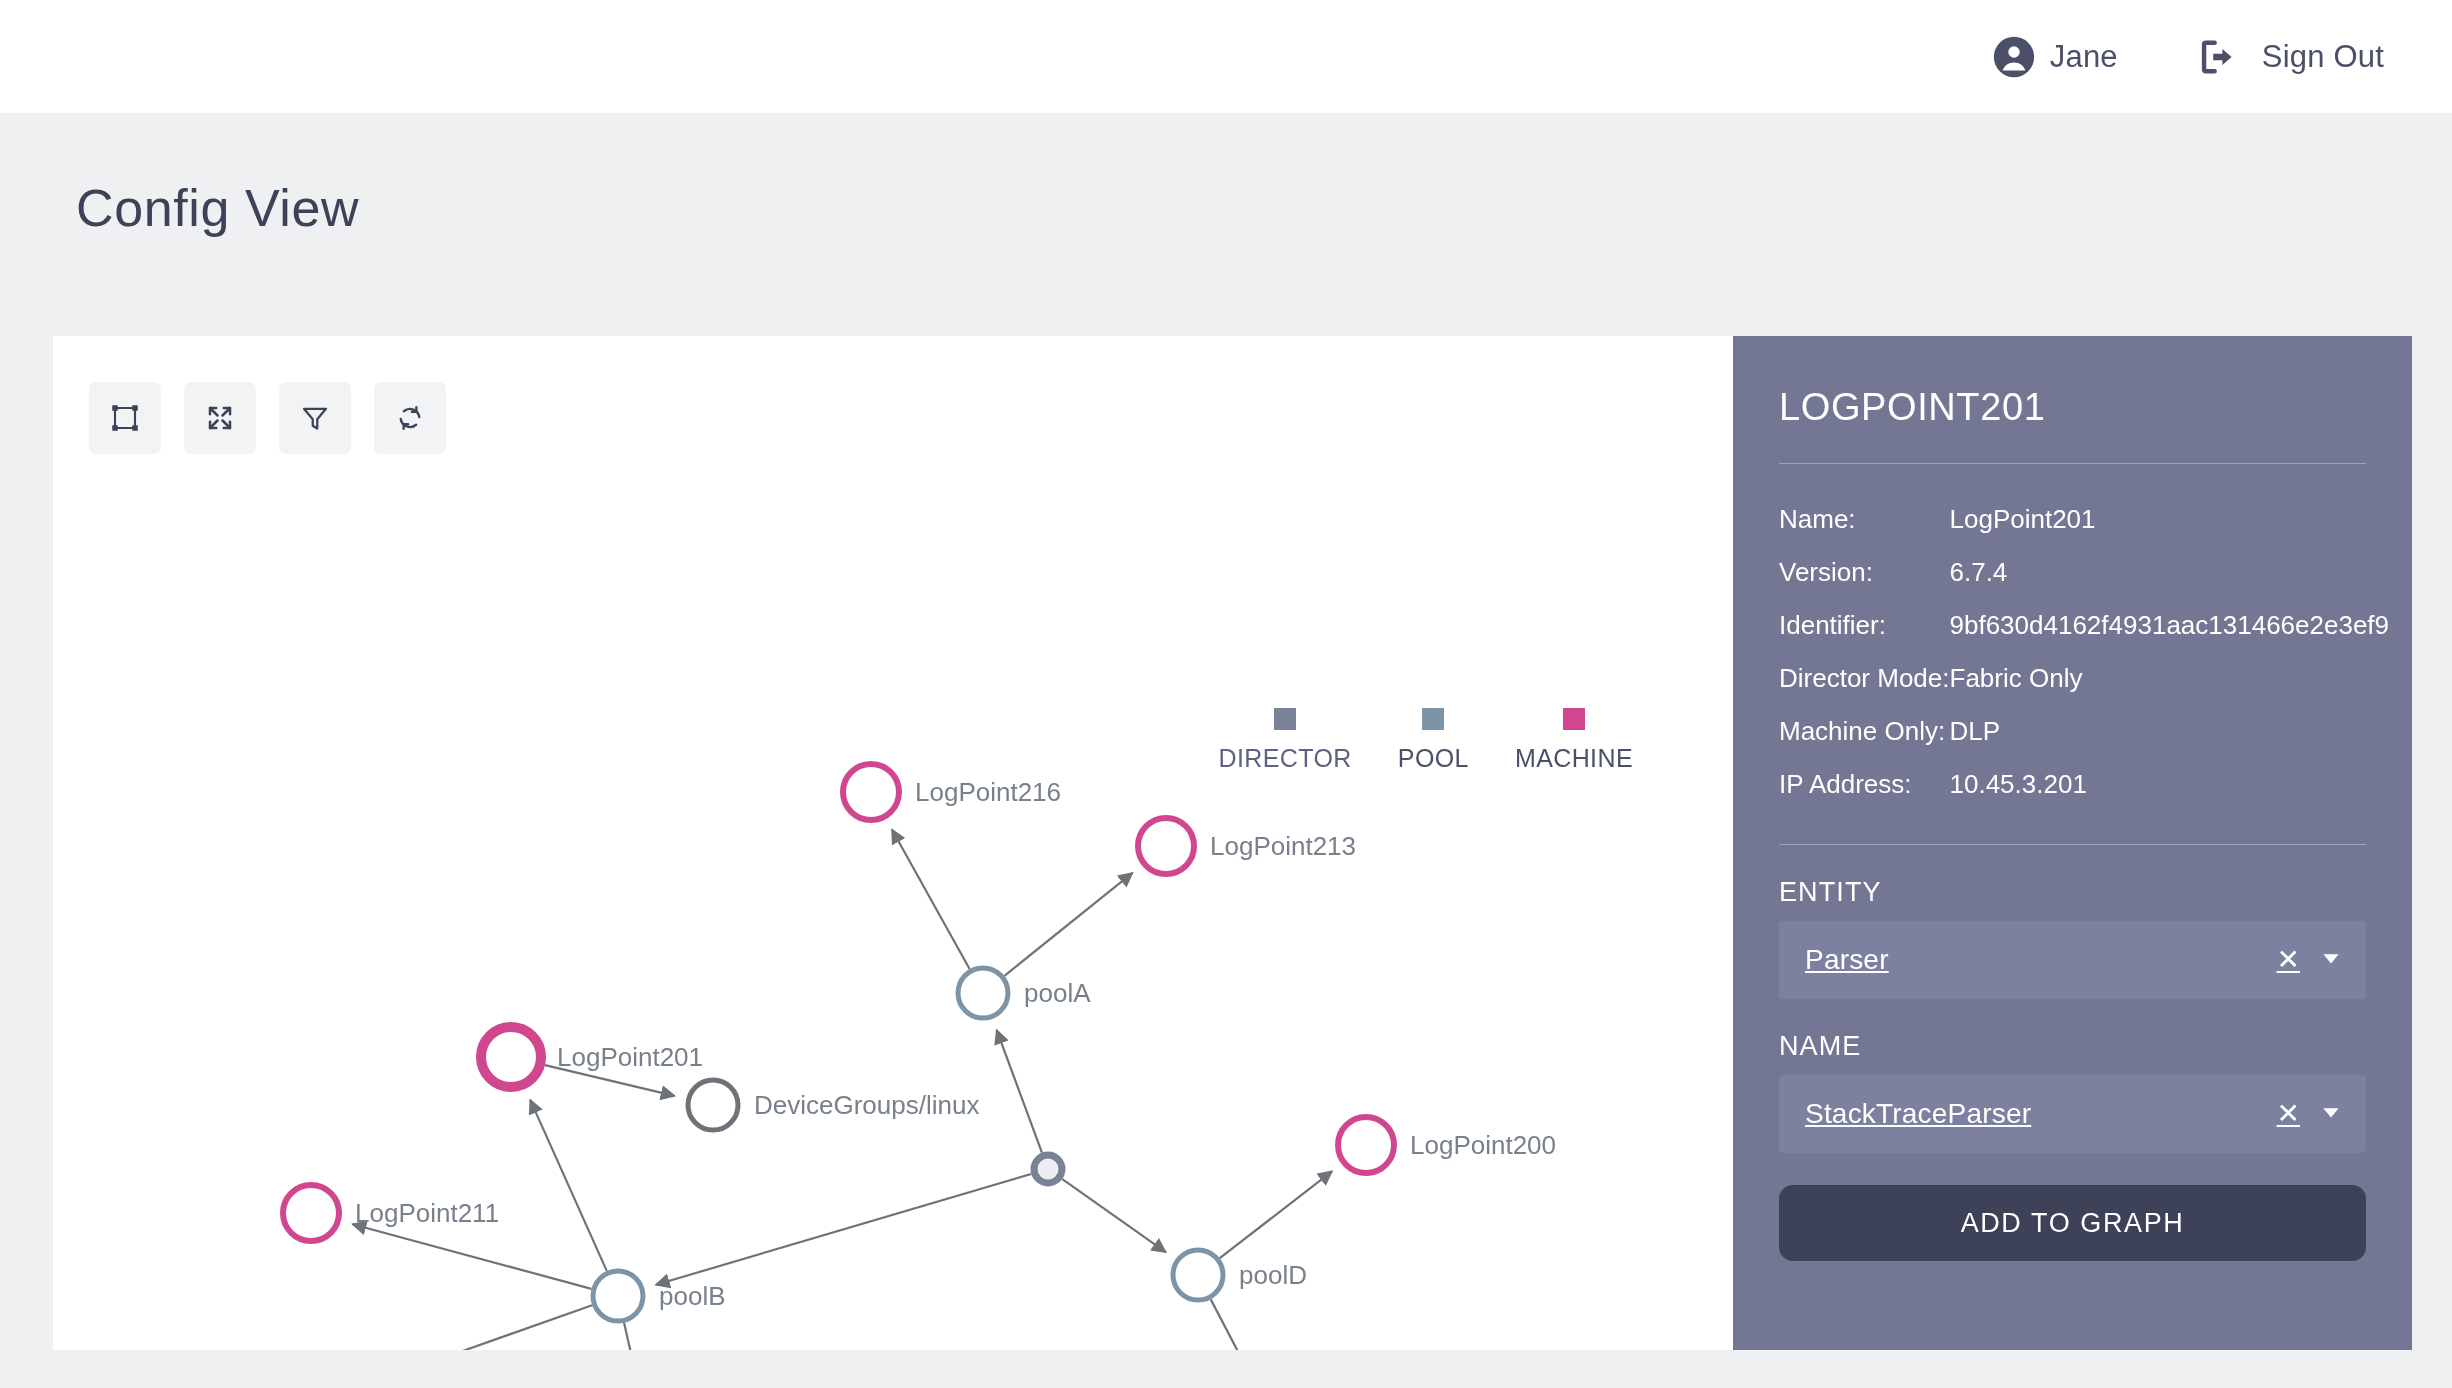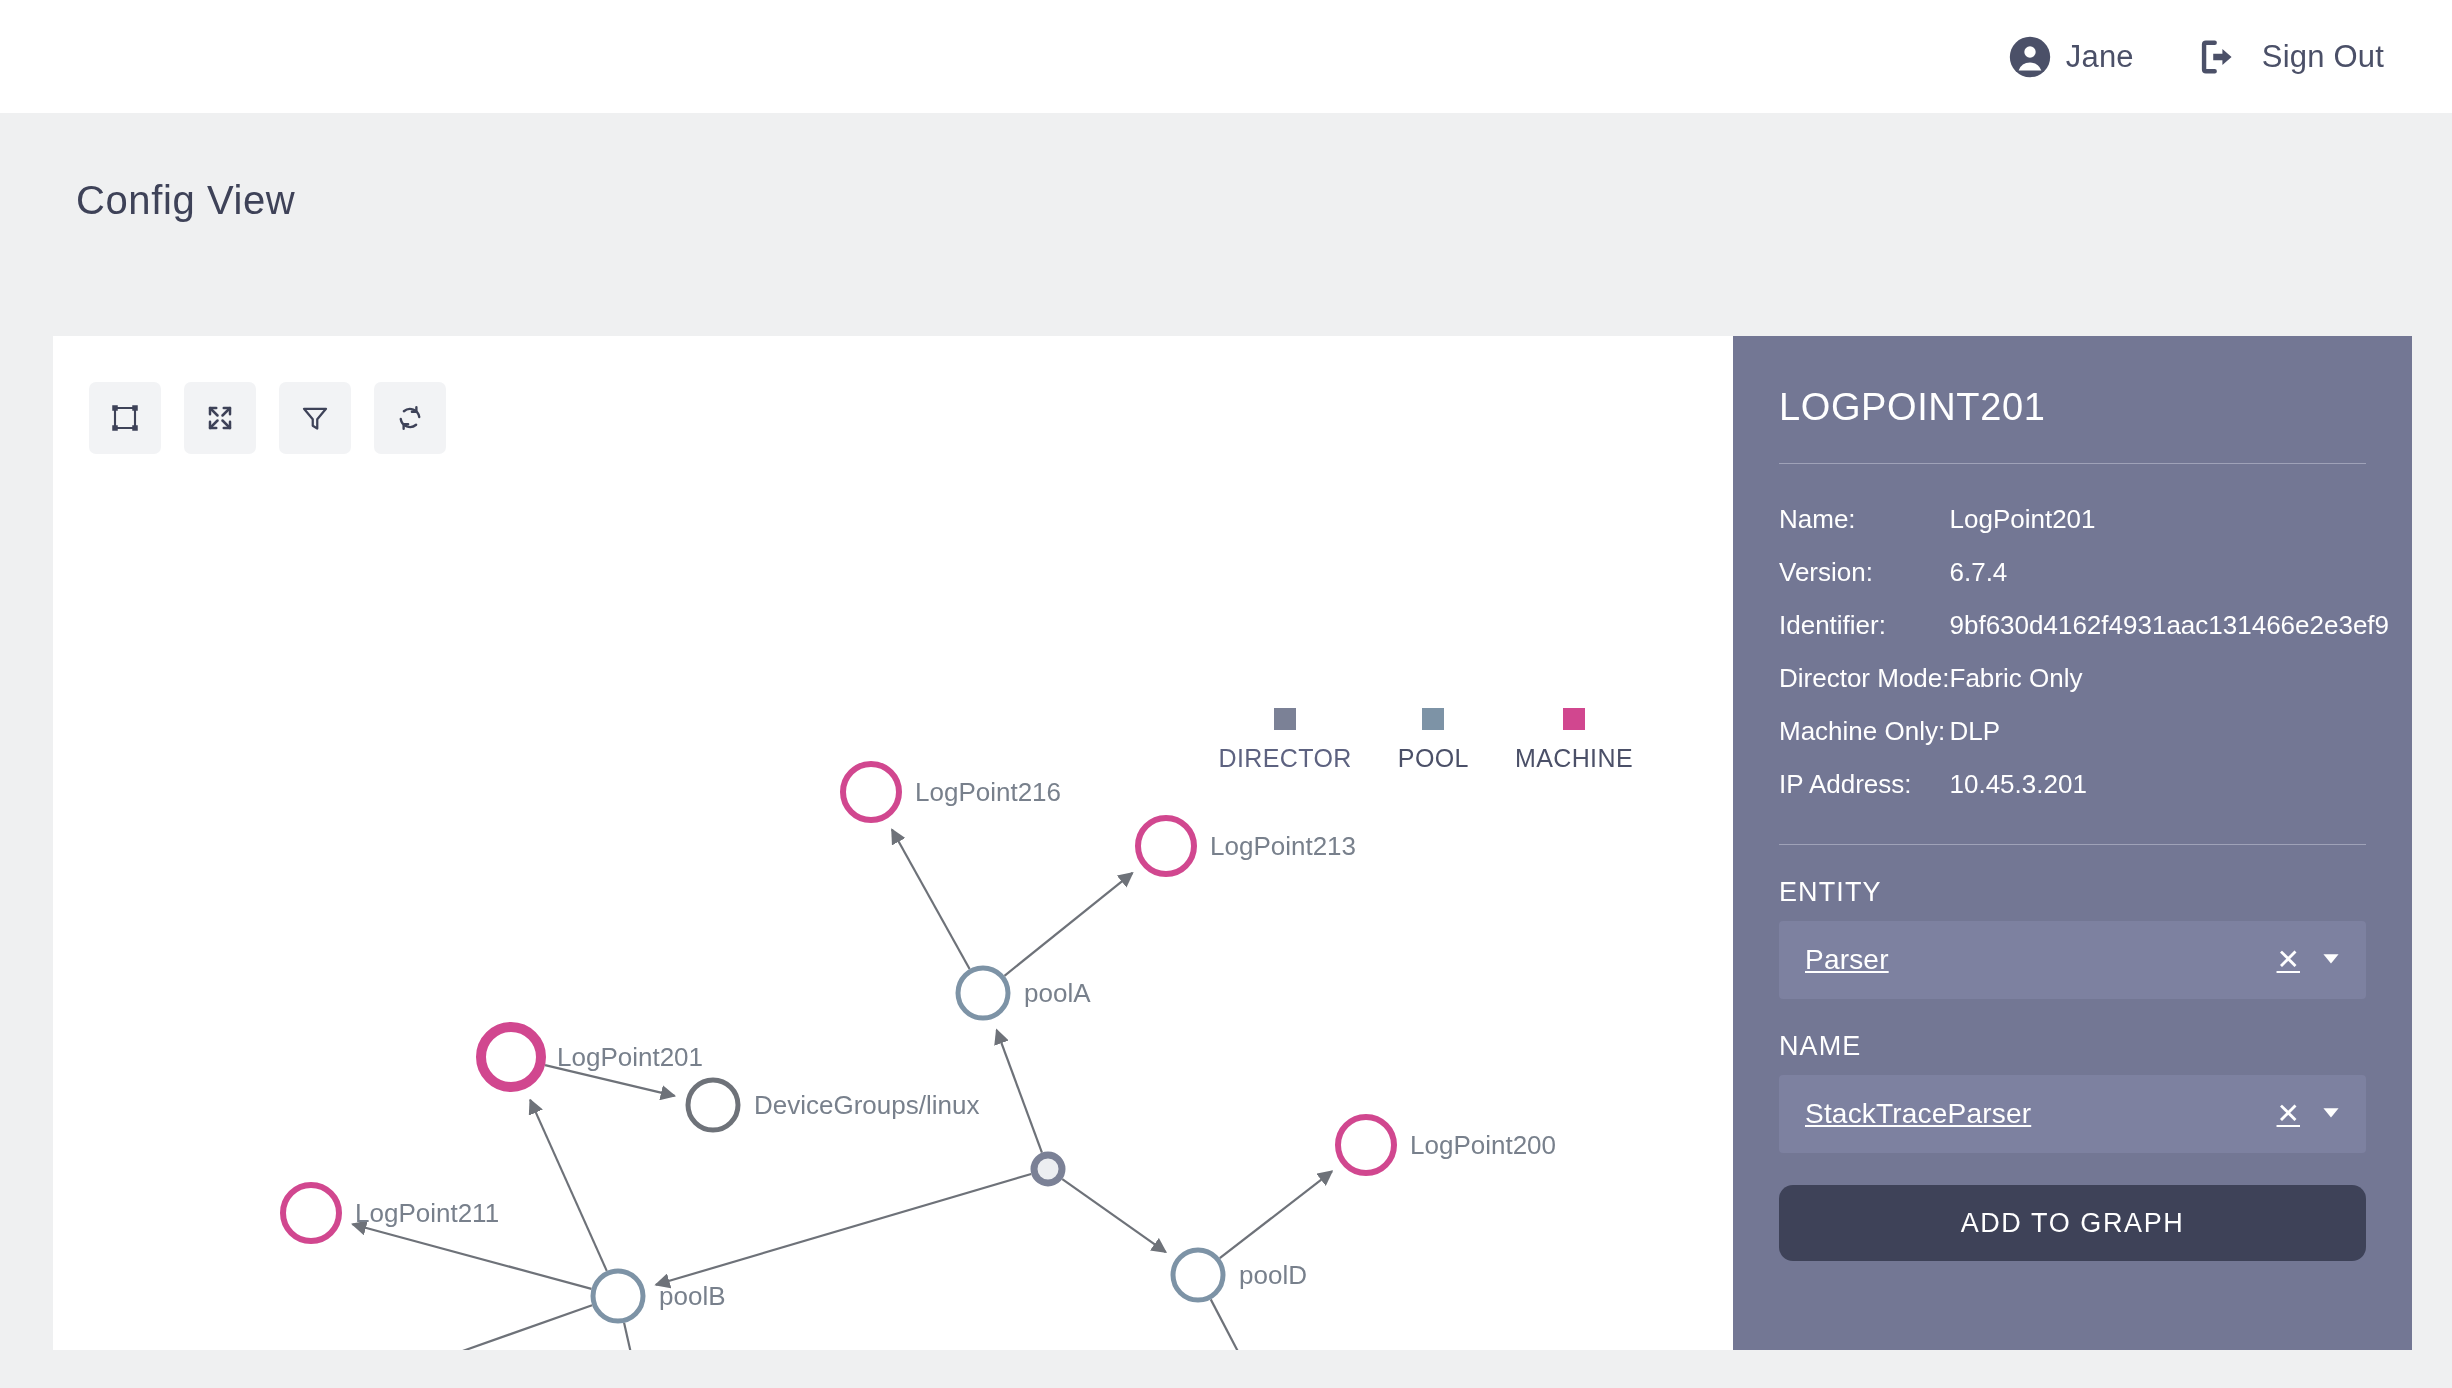--- a/index.html
+++ b/index.html
@@ -12,36 +12,36 @@
 
   
   .topbar {
     position: absolute; left: 0; top: 0;
     width: 2452px; height: 113px;
     background: #ffffff;
     display: flex; align-items: center; justify-content: flex-end;
   }
   .user-block {
     display: flex; align-items: center; gap: 14px;
-    margin-right: 62px;
+    margin-right: 78px;
   }
   .signout-block {
     display: flex; align-items: center; gap: 22px;
     margin-right: 68px;
   }
   .avatar-icon svg, .signout-icon svg { display: block; }
   .user-name, .signout-label {
     font-size: 31px; color: #4b5068; font-weight: 400;
     letter-spacing: .2px;
   }
 
   
   .page-title {
     position: absolute; left: 76px; top: 178px;
-    font-size: 40px; color: #3e4258; font-weight: 400;
+    font-size: 52px; color: #3e4258; font-weight: 400;
     letter-spacing: .6px;
   }
 
   
   .card {
     position: absolute; left: 53px; top: 336px;
     width: 2359px; height: 1014px;
     background: #ffffff;
     display: flex;
   }

